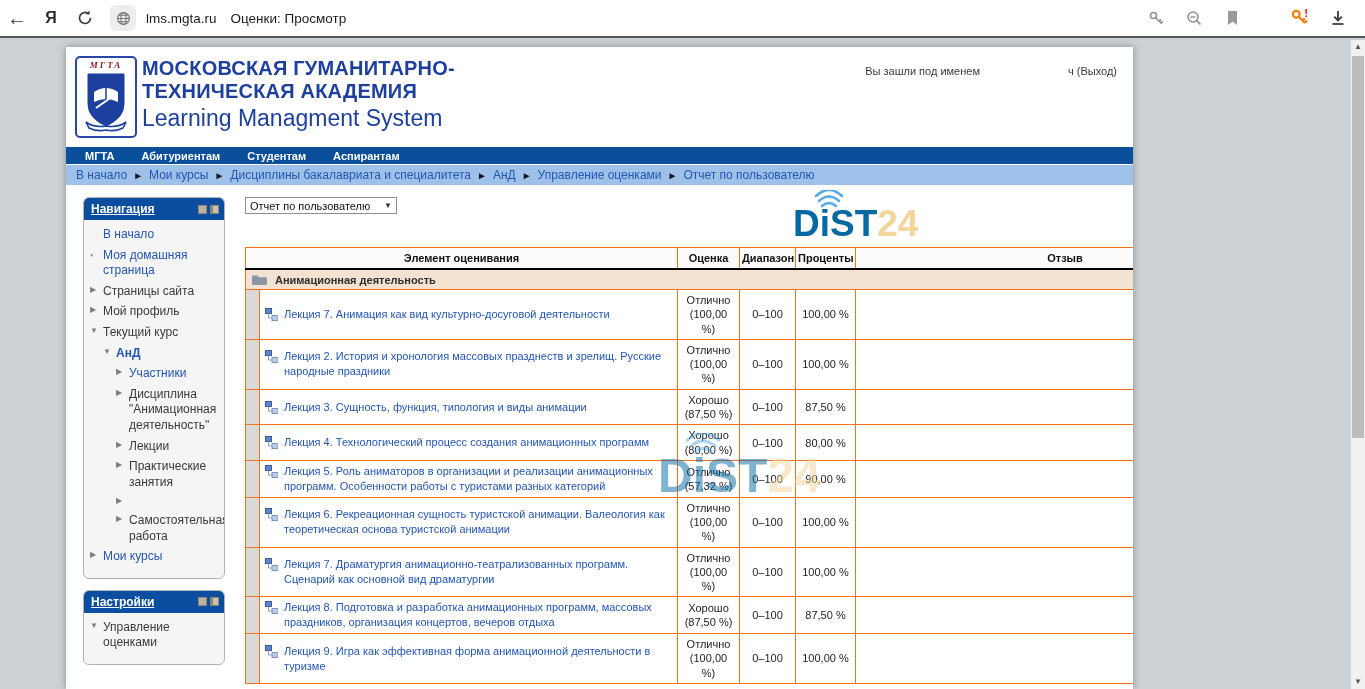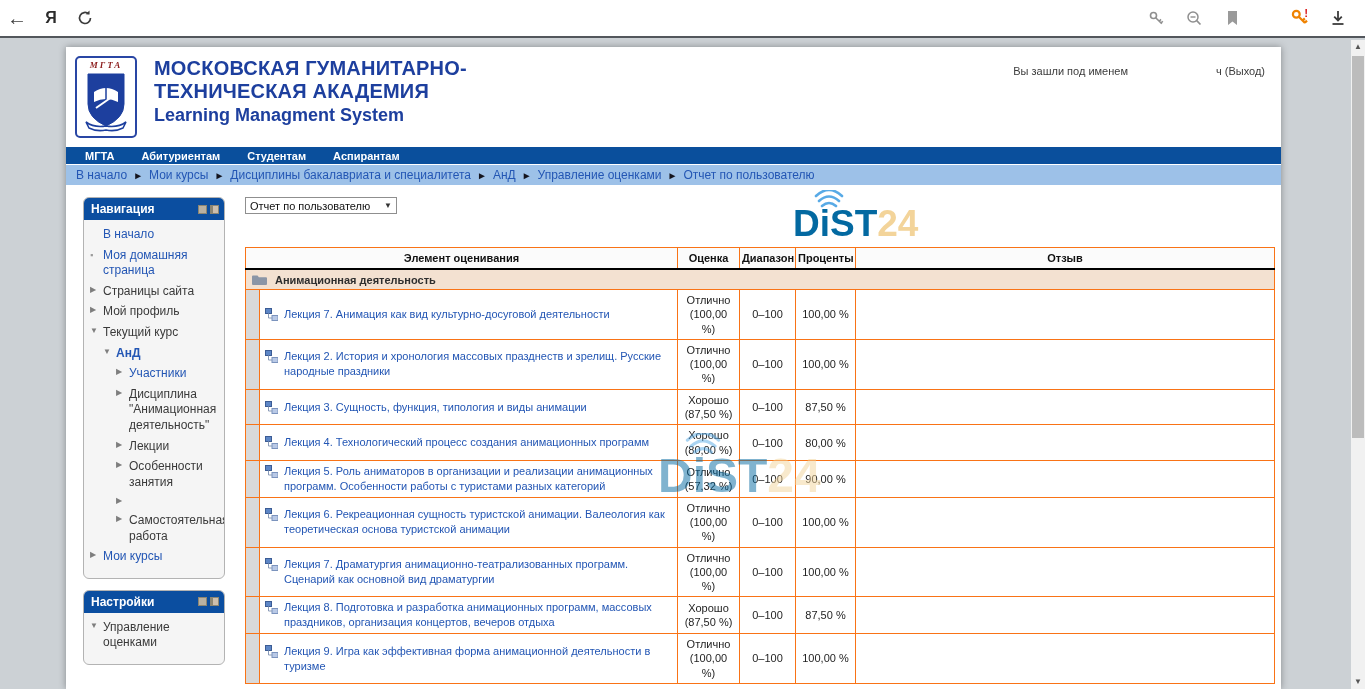--- a/index.html
+++ b/index.html
@@ -17,44 +17,44 @@
   .tab-title { margin-left:14px; font-size:13.5px; color:#1d1d1d; }
   .tb-right { margin-left:auto; display:flex; align-items:center; gap:4px; padding-right:10px; }
   .tb-sep { width:26px; }
 
   
   .scrollbar { position:absolute; right:0; top:40px; width:14px; height:649px; background:#f1f1f1; z-index:40; }
   .scroll-arrow { position:absolute; left:0; width:14px; height:14px; font-size:8px; color:#555; text-align:center; line-height:14px; cursor:pointer; }
   .scroll-thumb { position:absolute; left:1px; top:16px; width:12px; height:382px; background:#bcbcbc; cursor:pointer; }
 
   
-  .card { position:absolute; left:66px; top:47px; width:1215px; height:642px; background:#fff; box-shadow:0 0 7px rgba(0,0,0,.35); overflow:hidden; }
+  .card { position:absolute; left:66px; top:47px; width:1067px; height:642px; background:#fff; box-shadow:0 0 7px rgba(0,0,0,.35); overflow:hidden; }
 
   .site-header { position:relative; height:100px; }
   .logo-box { position:absolute; left:9px; top:9px; width:62px; height:82px; border:2px solid #2946a4; border-radius:5px; background:#fff; display:flex; flex-direction:column; align-items:center; padding-top:2px; }
   .logo-word { font-size:9px; font-weight:bold; font-style:italic; letter-spacing:2px; color:#8d1f1f; font-family:"Liberation Serif", serif; }
-  .head-titles { position:absolute; left:88px; top:10px; color:#1d3f9e; }
+  .head-titles { position:absolute; left:76px; top:10px; color:#1d3f9e; }
   .head-l1, .head-l2 { font-size:20px; font-weight:bold; line-height:1.15; letter-spacing:.2px; }
-  .head-l3 { font-size:18px; font-weight:bold; margin-top:2px; }
+  .head-l3 { font-size:23px; font-weight:normal; margin-top:2px; }
   .login-info { position:absolute; right:16px; top:18px; font-size:11px; color:#3c3c3c; }
   .login-gap { display:inline-block; width:88px; }
 
   .menu-bar { height:17px; background:#0a4f9c; display:flex; align-items:center; padding-left:19px; gap:27px; }
   .menu-item { font-size:11px; font-weight:bold; color:#fff; cursor:pointer; }
 
   .crumb-bar { height:20px; background:#9dc1e8; margin-top:1px; display:flex; align-items:center; padding-left:10px; font-size:12px; }
   .bc-link { color:#2356b4; cursor:pointer; text-decoration:none; }
   .bc-sep { color:#14141e; font-size:10px; margin:0 6px; }
 
   .content-row { display:flex; padding-top:12px; }
 
   
   .side-col { margin-left:17px; width:142px; flex:none; }
   .block { border:1px solid #b3b3b3; border-radius:6px; background:#f5f5f5; margin-bottom:11px; overflow:hidden; }
-  .block-head { background:#0b4ea0; color:#fff; font-size:12px; font-weight:bold; padding:4px 5px 4px 7px; display:flex; align-items:center; }
+  .block-head { background:#0b4ea0; color:#fff; font-size:12px; font-weight:bold; padding:4px 5px 4px 7px; display:flex; align-items:center;text-decoration:underline; }
   .block-tools { margin-left:auto; display:flex; gap:3px; }
   .tool-sq { width:9px; height:9px; background:#b9b1a2; border:1px solid #8d8672; cursor:pointer; }
   .tool-sq.dock { background:#cdbfae; border-left-width:3px; }
   .block-body { padding:7px 4px 8px 6px; }
   .nav-row { display:flex; align-items:flex-start; margin-bottom:5px; cursor:pointer; font-size:12px; line-height:1.3; color:#2356b4; }
   .nav-row.plain { color:#3a3a3a; cursor:default; }
   .nav-row.bold .nav-label { font-weight:bold; }
   .nav-ic { flex:none; width:13px; font-size:8px; color:#7e7e7e; line-height:1.6; }
   .nav-ic.sq { font-size:9px; color:#9a9a9a; }
   .nav-label { flex:1; }
@@ -97,20 +97,31 @@
     </div>
   <div class="tb-btn">
       <span class="ya-glyph">Я</span>
     </div>
   <div class="tb-btn">
     <svg width="18" height="18" viewBox="0 0 18 18">
         <path d="M14.5 9a5.5 5.5 0 1 1-1.8-4.1" fill="none" stroke="#3c3c3c" stroke-width="1.7"></path>
         <path d="M13.5 1.5 L13.6 5.6 L9.6 5.2 Z" fill="#3c3c3c"></path>
       </svg>
   </div>
+  <div class="site-chip">
+    <span class="globe-box">
+      <svg width="15" height="15" viewBox="0 0 16 16">
+          <circle cx="8" cy="8" r="6.3" fill="none" stroke="#777" stroke-width="1.3"></circle>
+          <ellipse cx="8" cy="8" rx="2.8" ry="6.3" fill="none" stroke="#777" stroke-width="1.1"></ellipse>
+          <path d="M1.8 8 h12.4 M2.6 4.6 h10.8 M2.6 11.4 h10.8" stroke="#777" stroke-width="1.1" fill="none"></path>
+        </svg>
+    </span>
+    <span class="url-text">lms.mgta.ru</span>
+    <span class="tab-title">Оценки: Просмотр</span>
+  </div>
   <div class="tb-right">
     <div class="tb-btn">
       <svg width="17" height="17" viewBox="0 0 17 17">
           <circle cx="5.5" cy="5.5" r="3" fill="none" stroke="#8f8f8f" stroke-width="1.6"></circle>
           <path d="M7.7 7.7 L13.8 13.8 M11.2 11.2 l1.8-1.8 M13 13 l1.8-1.8" stroke="#8f8f8f" stroke-width="1.6" fill="none"></path>
         </svg>
     </div>
     <div class="tb-btn">
       <svg width="18" height="18" viewBox="0 0 18 18">
           <circle cx="8" cy="8" r="5" fill="none" stroke="#8f8f8f" stroke-width="1.5"></circle>
@@ -233,21 +244,21 @@
             <div class="nav-row plain" style="padding-left: 26px;">
               <span class="nav-ic">▶</span>
               <span class="nav-label">Дисциплина "Анимационная деятельность"</span>
             </div>
             <div class="nav-row plain" style="padding-left: 26px;">
               <span class="nav-ic">▶</span>
               <span class="nav-label">Лекции</span>
             </div>
             <div class="nav-row plain" style="padding-left: 26px;">
               <span class="nav-ic">▶</span>
-              <span class="nav-label">Особенности занятия</span>
+              <span class="nav-label">Практические занятия</span>
             </div>
             <div class="nav-row plain" style="padding-left: 26px;">
               <span class="nav-ic">▶</span>
             </div>
             <div class="nav-row plain" style="padding-left: 26px;">
               <span class="nav-ic">▶</span>
               <span class="nav-label">Самостоятельная работа</span>
             </div>
             <div class="nav-row" style="padding-left: 0px;">
               <span class="nav-ic">▶</span>

